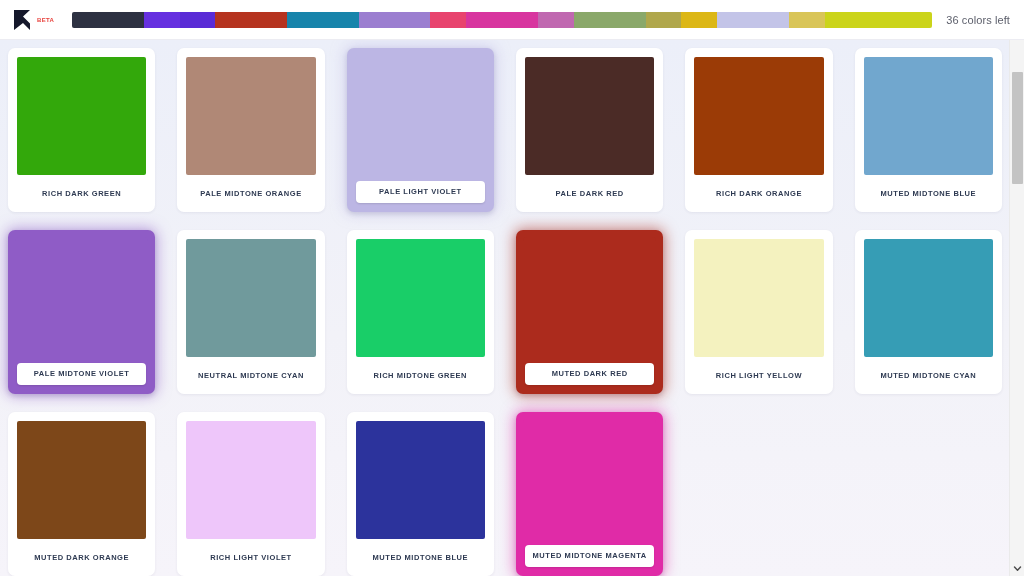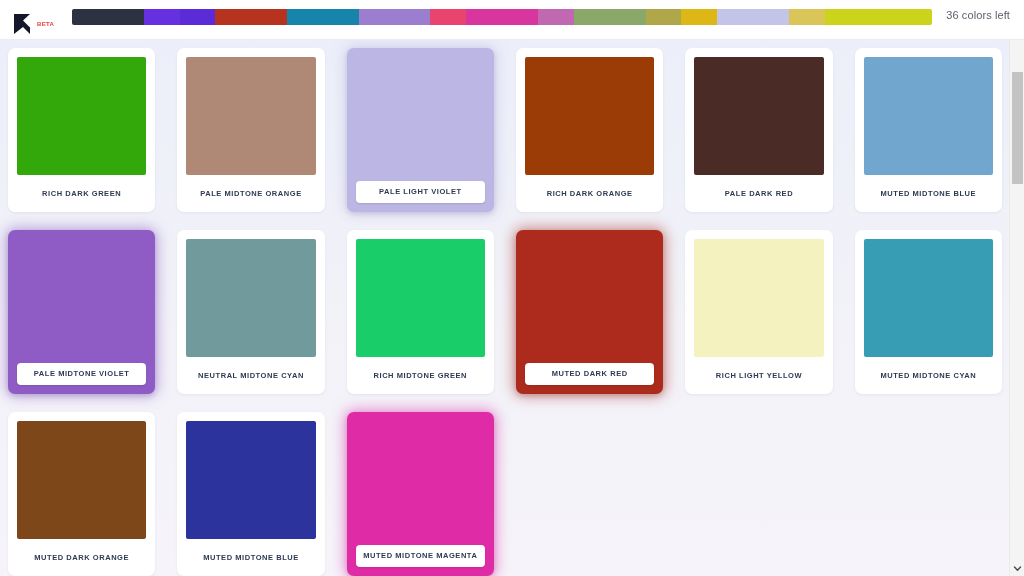--- a/index.html
+++ b/index.html
@@ -20,21 +20,22 @@
     position: relative;
     background: #eef1fa;
   }
 
   
   .header {
     height: 40px;
     min-height: 40px;
     background: #ffffff;
     display: flex;
-    padding: 9px 14px 0 12px;
+    align-items: center;
+    padding: 0 14px 0 12px;
     border-bottom: 1px solid #ececf2;
     position: relative;
     z-index: 5;
   }
 
   .brand {
     display: flex;
     align-items: center;
     gap: 5px;
     width: 48px;
@@ -238,26 +239,26 @@
         </div>
         <div class="card">
           <div class="swatch" style="background: rgb(176, 136, 118);"></div>
           <div class="card-label">PALE MIDTONE ORANGE</div>
         </div>
         <div class="card selected" style="background: rgb(188, 182, 228); box-shadow: rgba(188, 182, 228, 0.533) 0px 0px 14px 2px, rgba(40, 45, 80, 0.18) 0px 2px 5px; padding-left: 8px;">
           <div class="swatch" style="background: rgb(188, 182, 228);"></div>
           <div class="card-label">PALE LIGHT VIOLET</div>
         </div>
         <div class="card">
+          <div class="swatch" style="background: rgb(75, 43, 38);"></div>
+          <div class="card-label">PALE DARK RED</div>
+        </div>
+        <div class="card">
           <div class="swatch" style="background: rgb(155, 59, 6);"></div>
           <div class="card-label">RICH DARK ORANGE</div>
-        </div>
-        <div class="card">
-          <div class="swatch" style="background: rgb(75, 43, 38);"></div>
-          <div class="card-label">PALE DARK RED</div>
         </div>
         <div class="card">
           <div class="swatch" style="background: rgb(113, 167, 206);"></div>
           <div class="card-label">MUTED MIDTONE BLUE</div>
         </div>
         <div class="card selected" style="background: rgb(143, 92, 198); box-shadow: rgba(143, 92, 198, 0.533) 0px 0px 14px 2px, rgba(40, 45, 80, 0.18) 0px 2px 5px;">
           <div class="swatch" style="background: rgb(143, 92, 198);"></div>
           <div class="card-label">PALE MIDTONE VIOLET</div>
         </div>
         <div class="card">
@@ -276,20 +277,24 @@
           <div class="swatch" style="background: rgb(244, 242, 191);"></div>
           <div class="card-label">RICH LIGHT YELLOW</div>
         </div>
         <div class="card">
           <div class="swatch" style="background: rgb(54, 157, 181);"></div>
           <div class="card-label">MUTED MIDTONE CYAN</div>
         </div>
         <div class="card">
           <div class="swatch" style="background: rgb(125, 71, 25);"></div>
           <div class="card-label">MUTED DARK ORANGE</div>
+        </div>
+        <div class="card">
+          <div class="swatch" style="background: rgb(238, 198, 250);"></div>
+          <div class="card-label">RICH LIGHT VIOLET</div>
         </div>
         <div class="card">
           <div class="swatch" style="background: rgb(44, 51, 156);"></div>
           <div class="card-label">MUTED MIDTONE BLUE</div>
         </div>
         <div class="card selected" style="background: rgb(224, 43, 167); box-shadow: rgba(224, 43, 167, 0.533) 0px 0px 14px 2px, rgba(40, 45, 80, 0.18) 0px 2px 5px;">
           <div class="swatch" style="background: rgb(224, 43, 167);"></div>
           <div class="card-label">MUTED MIDTONE MAGENTA</div>
         </div>
       </div>

